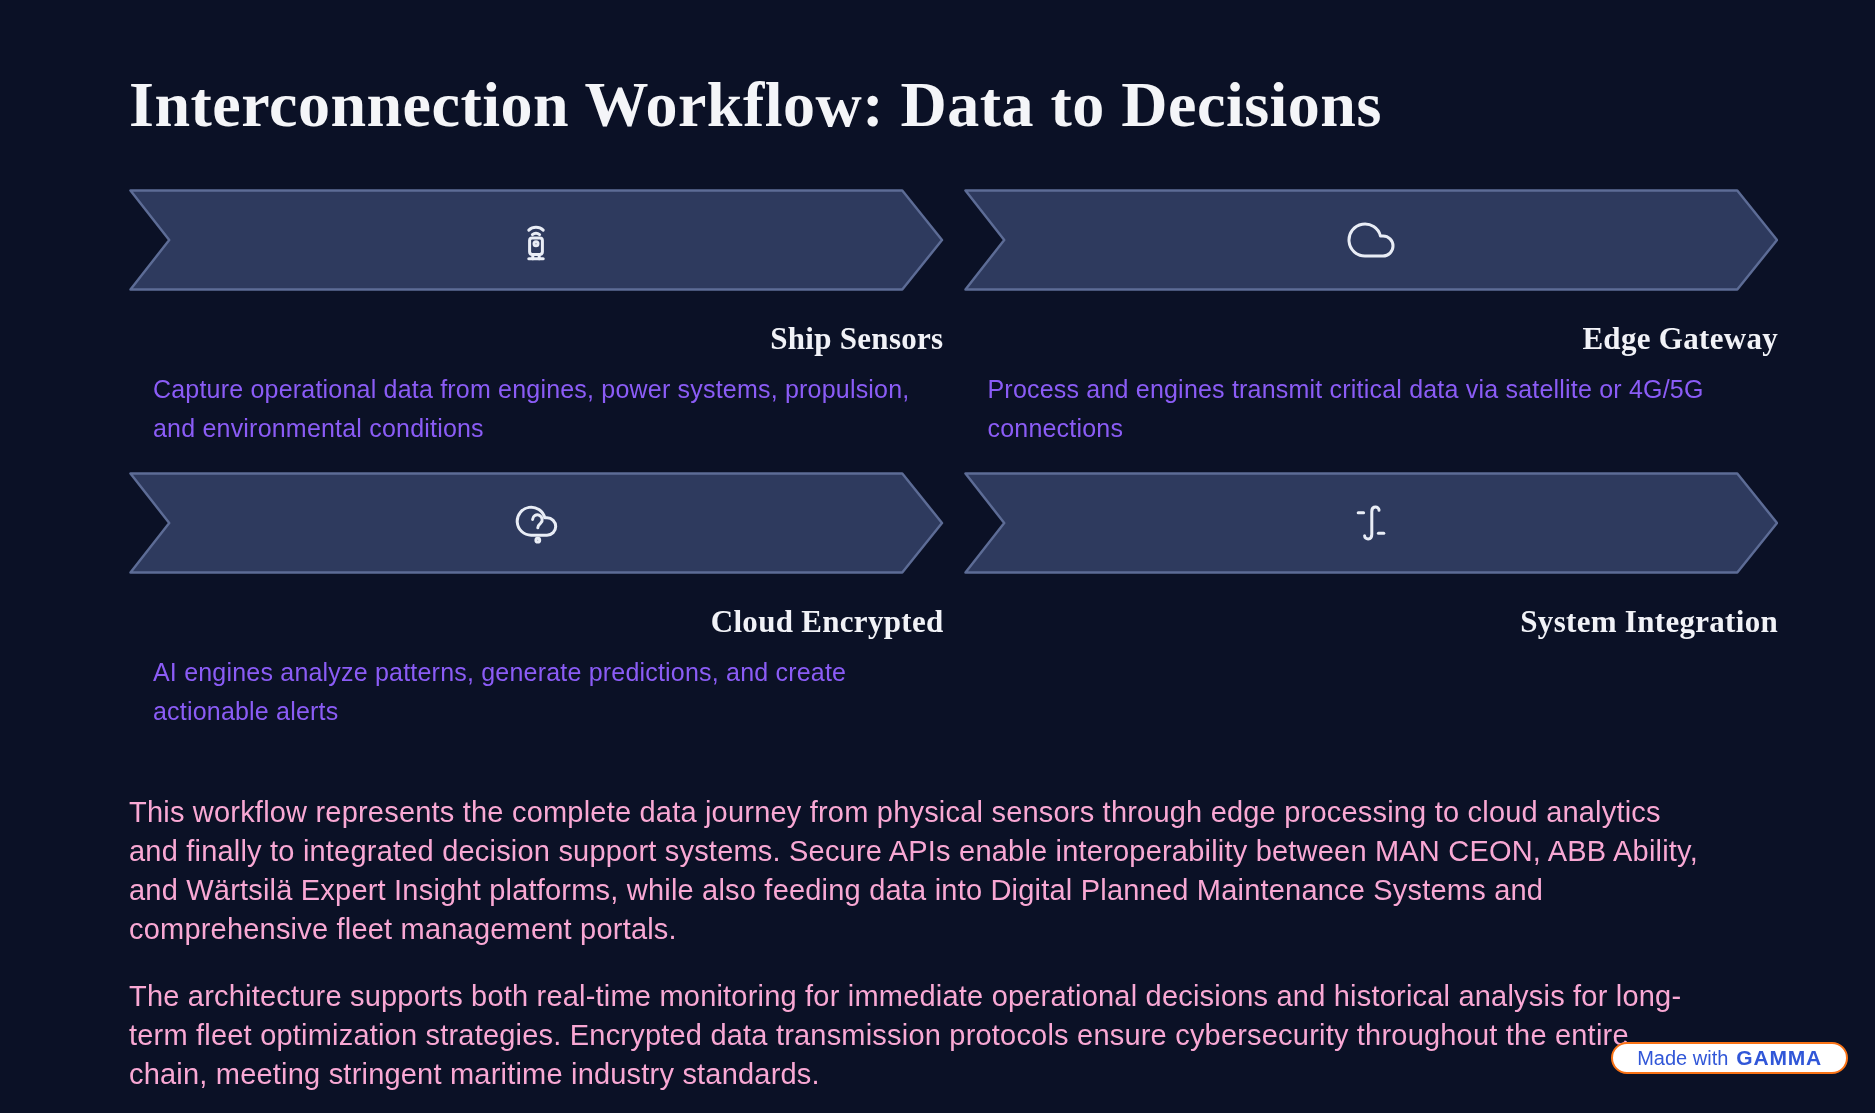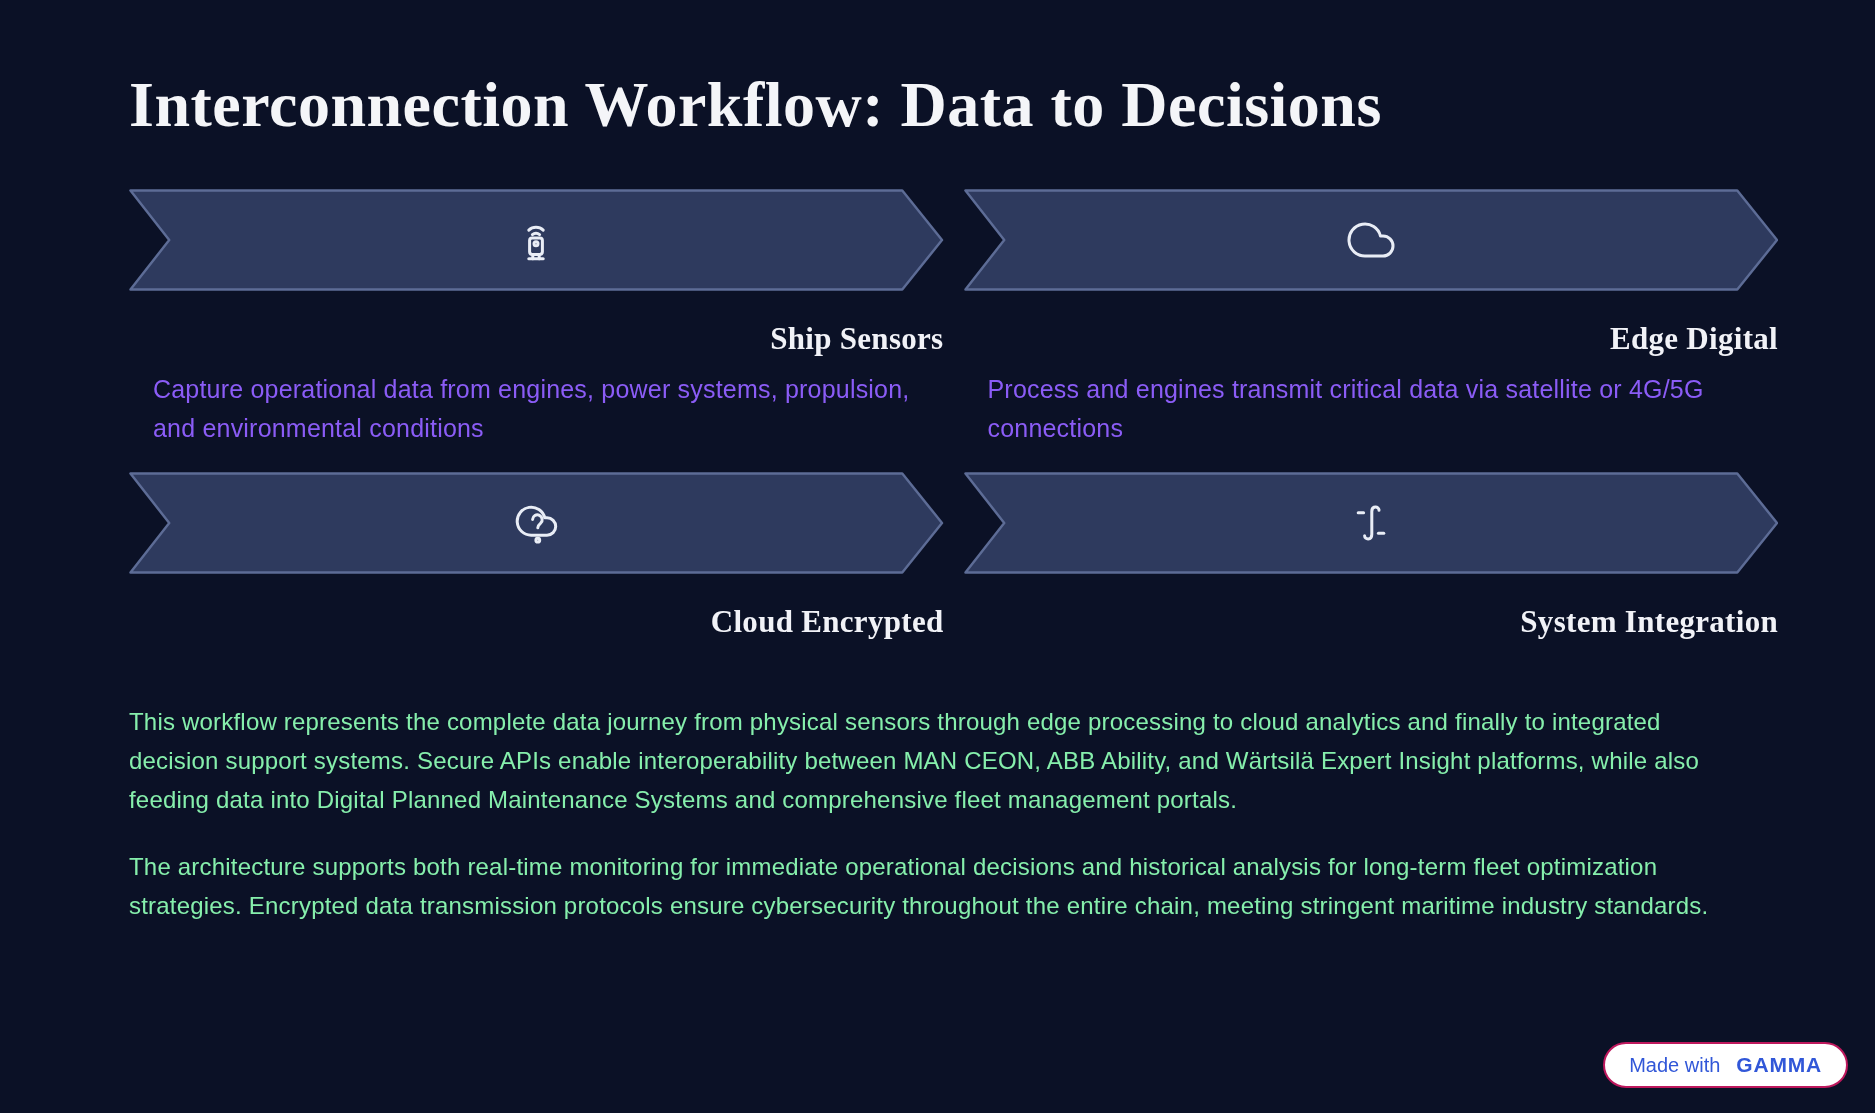--- a/index.html
+++ b/index.html
@@ -55,35 +55,35 @@
   }
   .step-desc{
     margin:13px 30px 0 24px;
     font-size:25px;
     line-height:39px;
     letter-spacing:0.2px;
     color:#8b5cf6;
   }
   .body-text{
     margin:62px 165px 0 98px;
-    font-size:24px;
+    font-size:29px;
     line-height:39px;
     letter-spacing:0.2px;
-    color:#86efac;
+    color:#f9a8d4;
   }
   .body-text + .body-text{ margin-top:28px; }
   .badge{
     position:absolute;
     right:27px; top:1042px;
-    height:46px;
+    height:32px;
     display:flex; align-items:center;
-    gap:16px;
+    gap:8px;
     padding:0 24px;
     background:#ffffff;
-    border:2px solid #be185d;
+    border:2px solid #f97316;
     border-radius:25px;
     font-size:20px;
     color:#3157d8;
     cursor:pointer;
     white-space:nowrap;
   }
   .badge .brand{
     font-weight:800;
     letter-spacing:0.8px;
     font-size:21px;
@@ -126,40 +126,41 @@
       <div class="banner">
         <svg class="banner-shape" viewBox="0 0 830 102" preserveAspectRatio="none">
           <path d="M1.5 1.5 H788 L828.5 51 L788 100.5 H1.5 L41 51 Z" fill="#2e3a5e" stroke="#5d6c96" stroke-width="2.5" stroke-linejoin="round"></path>
         </svg>
         <span class="banner-icon">
           <svg viewBox="0 0 24 24">
             <path class="icon-stroke" d="M18 10h-1.26A8 8 0 1 0 9 20h9a5 5 0 0 0 0-10z"></path>
           </svg>
         </span>
       </div>
-      <h2 class="step-title">Edge Digital</h2>
+      <h2 class="step-title">Edge Gateway</h2>
       <p class="step-desc">Process and engines transmit critical data via satellite or 4G/5G connections</p>
     </section>
 
     <section class="step">
       <div class="banner">
         <svg class="banner-shape" viewBox="0 0 830 102" preserveAspectRatio="none">
           <path d="M1.5 1.5 H788 L828.5 51 L788 100.5 H1.5 L41 51 Z" fill="#2e3a5e" stroke="#5d6c96" stroke-width="2.5" stroke-linejoin="round"></path>
         </svg>
         <span class="banner-icon">
           <svg viewBox="0 0 24 24">
             <g class="icon-stroke">
               <path d="M17.5 9.4 h-1.1 A7 7 0 1 0 9.6 18.1 h7.9 a4.35 4.35 0 0 0 0-8.7z"></path>
               <path d="M10.3 10.2 a2.4 2.4 0 1 1 4 1.9 c-.85.72-1.4 1.15-1.4 2.3"></path>
               <circle cx="12.9" cy="20.6" r="0.95"></circle>
             </g>
           </svg>
         </span>
       </div>
       <h2 class="step-title">Cloud Encrypted</h2>
+      <p class="step-desc">AI engines analyze patterns, generate predictions, and create actionable alerts</p>
     </section>
 
     <section class="step">
       <div class="banner">
         <svg class="banner-shape" viewBox="0 0 830 102" preserveAspectRatio="none">
           <path d="M1.5 1.5 H788 L828.5 51 L788 100.5 H1.5 L41 51 Z" fill="#2e3a5e" stroke="#5d6c96" stroke-width="2.5" stroke-linejoin="round"></path>
         </svg>
         <span class="banner-icon">
           <svg viewBox="0 0 24 24">
             <g class="icon-stroke">

